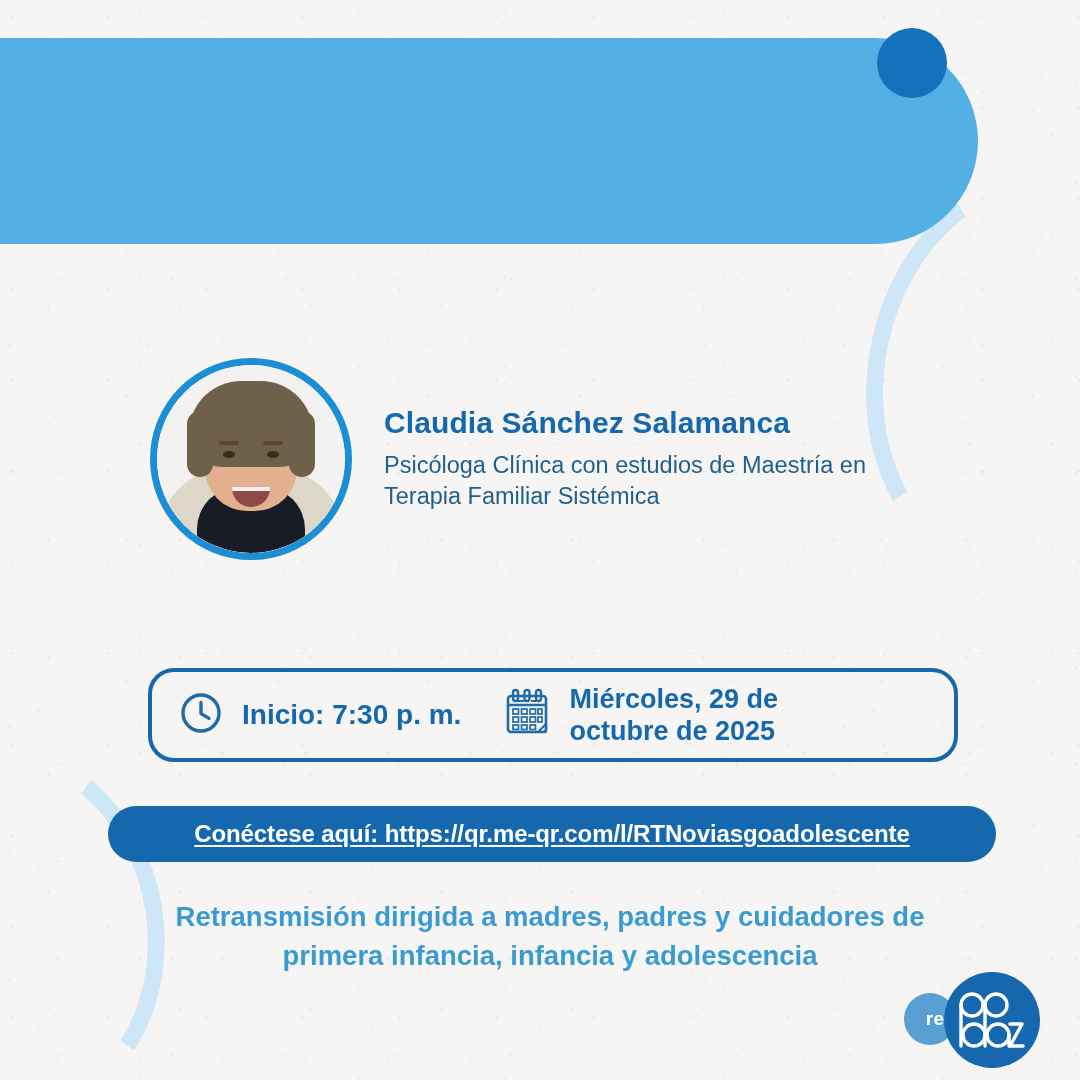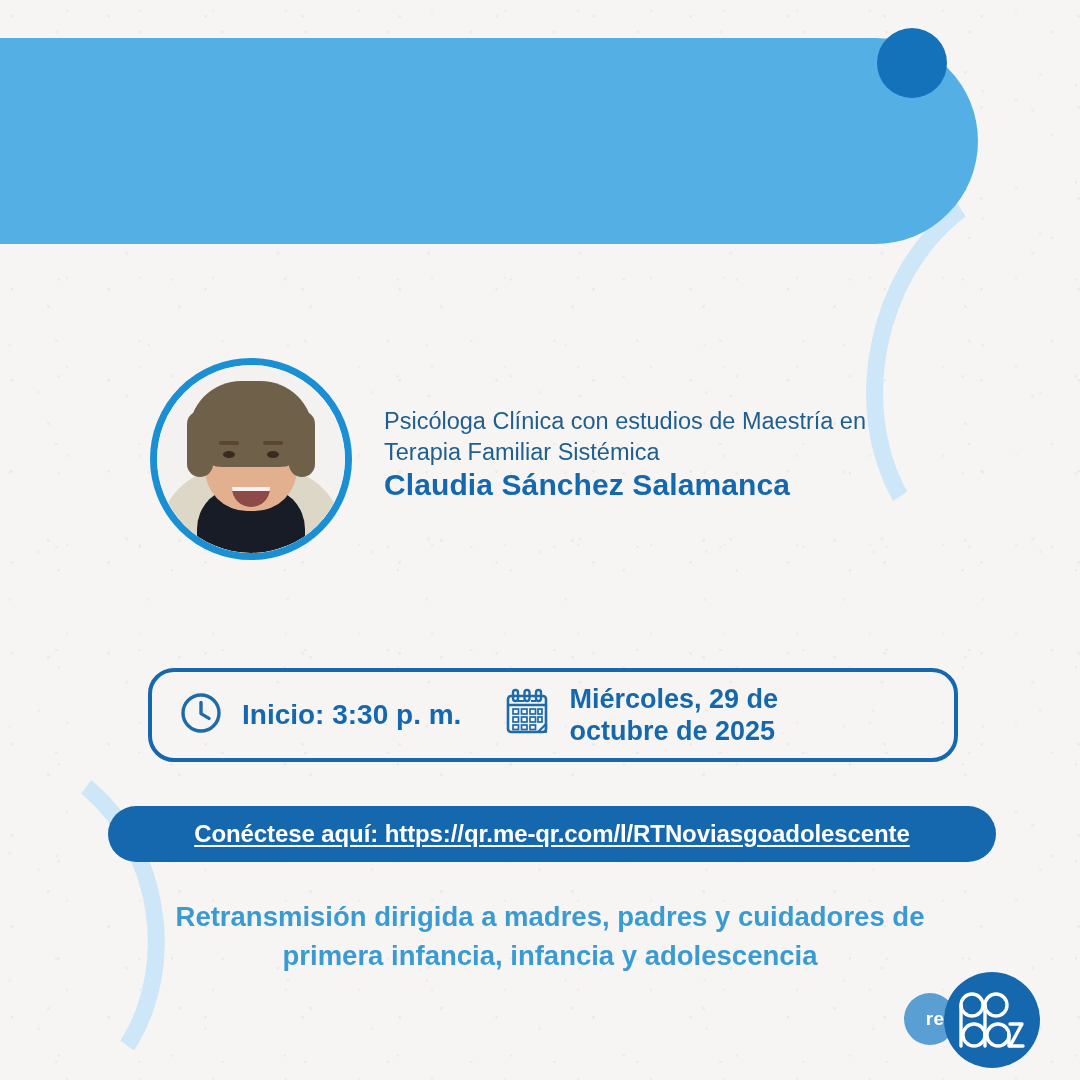--- a/index.html
+++ b/index.html
@@ -382,35 +382,35 @@
         <div class="hair-l"></div>
         <div class="hair-r"></div>
         <div class="brow l"></div>
         <div class="brow r"></div>
         <div class="eye l"></div>
         <div class="eye r"></div>
         <div class="mouth"></div>
       </div>
     </div>
     <div id="speaker-text">
+      <div id="speaker-name">Claudia Sánchez Salamanca</div>
       <div id="speaker-role">Psicóloga Clínica con estudios de Maestría en
 Terapia Familiar Sistémica</div>
-      <div id="speaker-name">Claudia Sánchez Salamanca</div>
     </div>
   </div>
 
   <div id="schedule-box">
     <div id="time-group">
       <span>
         <svg width="46" height="46" viewBox="0 0 46 46" fill="none">
           <circle cx="23" cy="23" r="18" stroke="#1e6ba8" stroke-width="3.4"></circle>
           <path d="M23 12.5V23.6L31 28.4" stroke="#1e6ba8" stroke-width="3.4" stroke-linecap="round" stroke-linejoin="round"></path>
         </svg>
       </span>
-      <span id="time-label">Inicio: 3:30 p. m.</span>
+      <span id="time-label">Inicio: 7:30 p. m.</span>
     </div>
     <div id="date-group">
       <span>
         <svg width="48" height="52" viewBox="0 0 48 52" fill="none">
           <rect x="5" y="9" width="38" height="36" rx="3" stroke="#1e6ba8" stroke-width="2.6"></rect>
           <path d="M5 18H43" stroke="#1e6ba8" stroke-width="2.6"></path>
           <rect x="10" y="3" width="5" height="11" rx="2.5" stroke="#1e6ba8" stroke-width="2.4"></rect>
           <rect x="21.5" y="3" width="5" height="11" rx="2.5" stroke="#1e6ba8" stroke-width="2.4"></rect>
           <rect x="33" y="3" width="5" height="11" rx="2.5" stroke="#1e6ba8" stroke-width="2.4"></rect>
           <path d="M12 14H21.5M28 14H33" stroke="#1e6ba8" stroke-width="2.2"></path>

